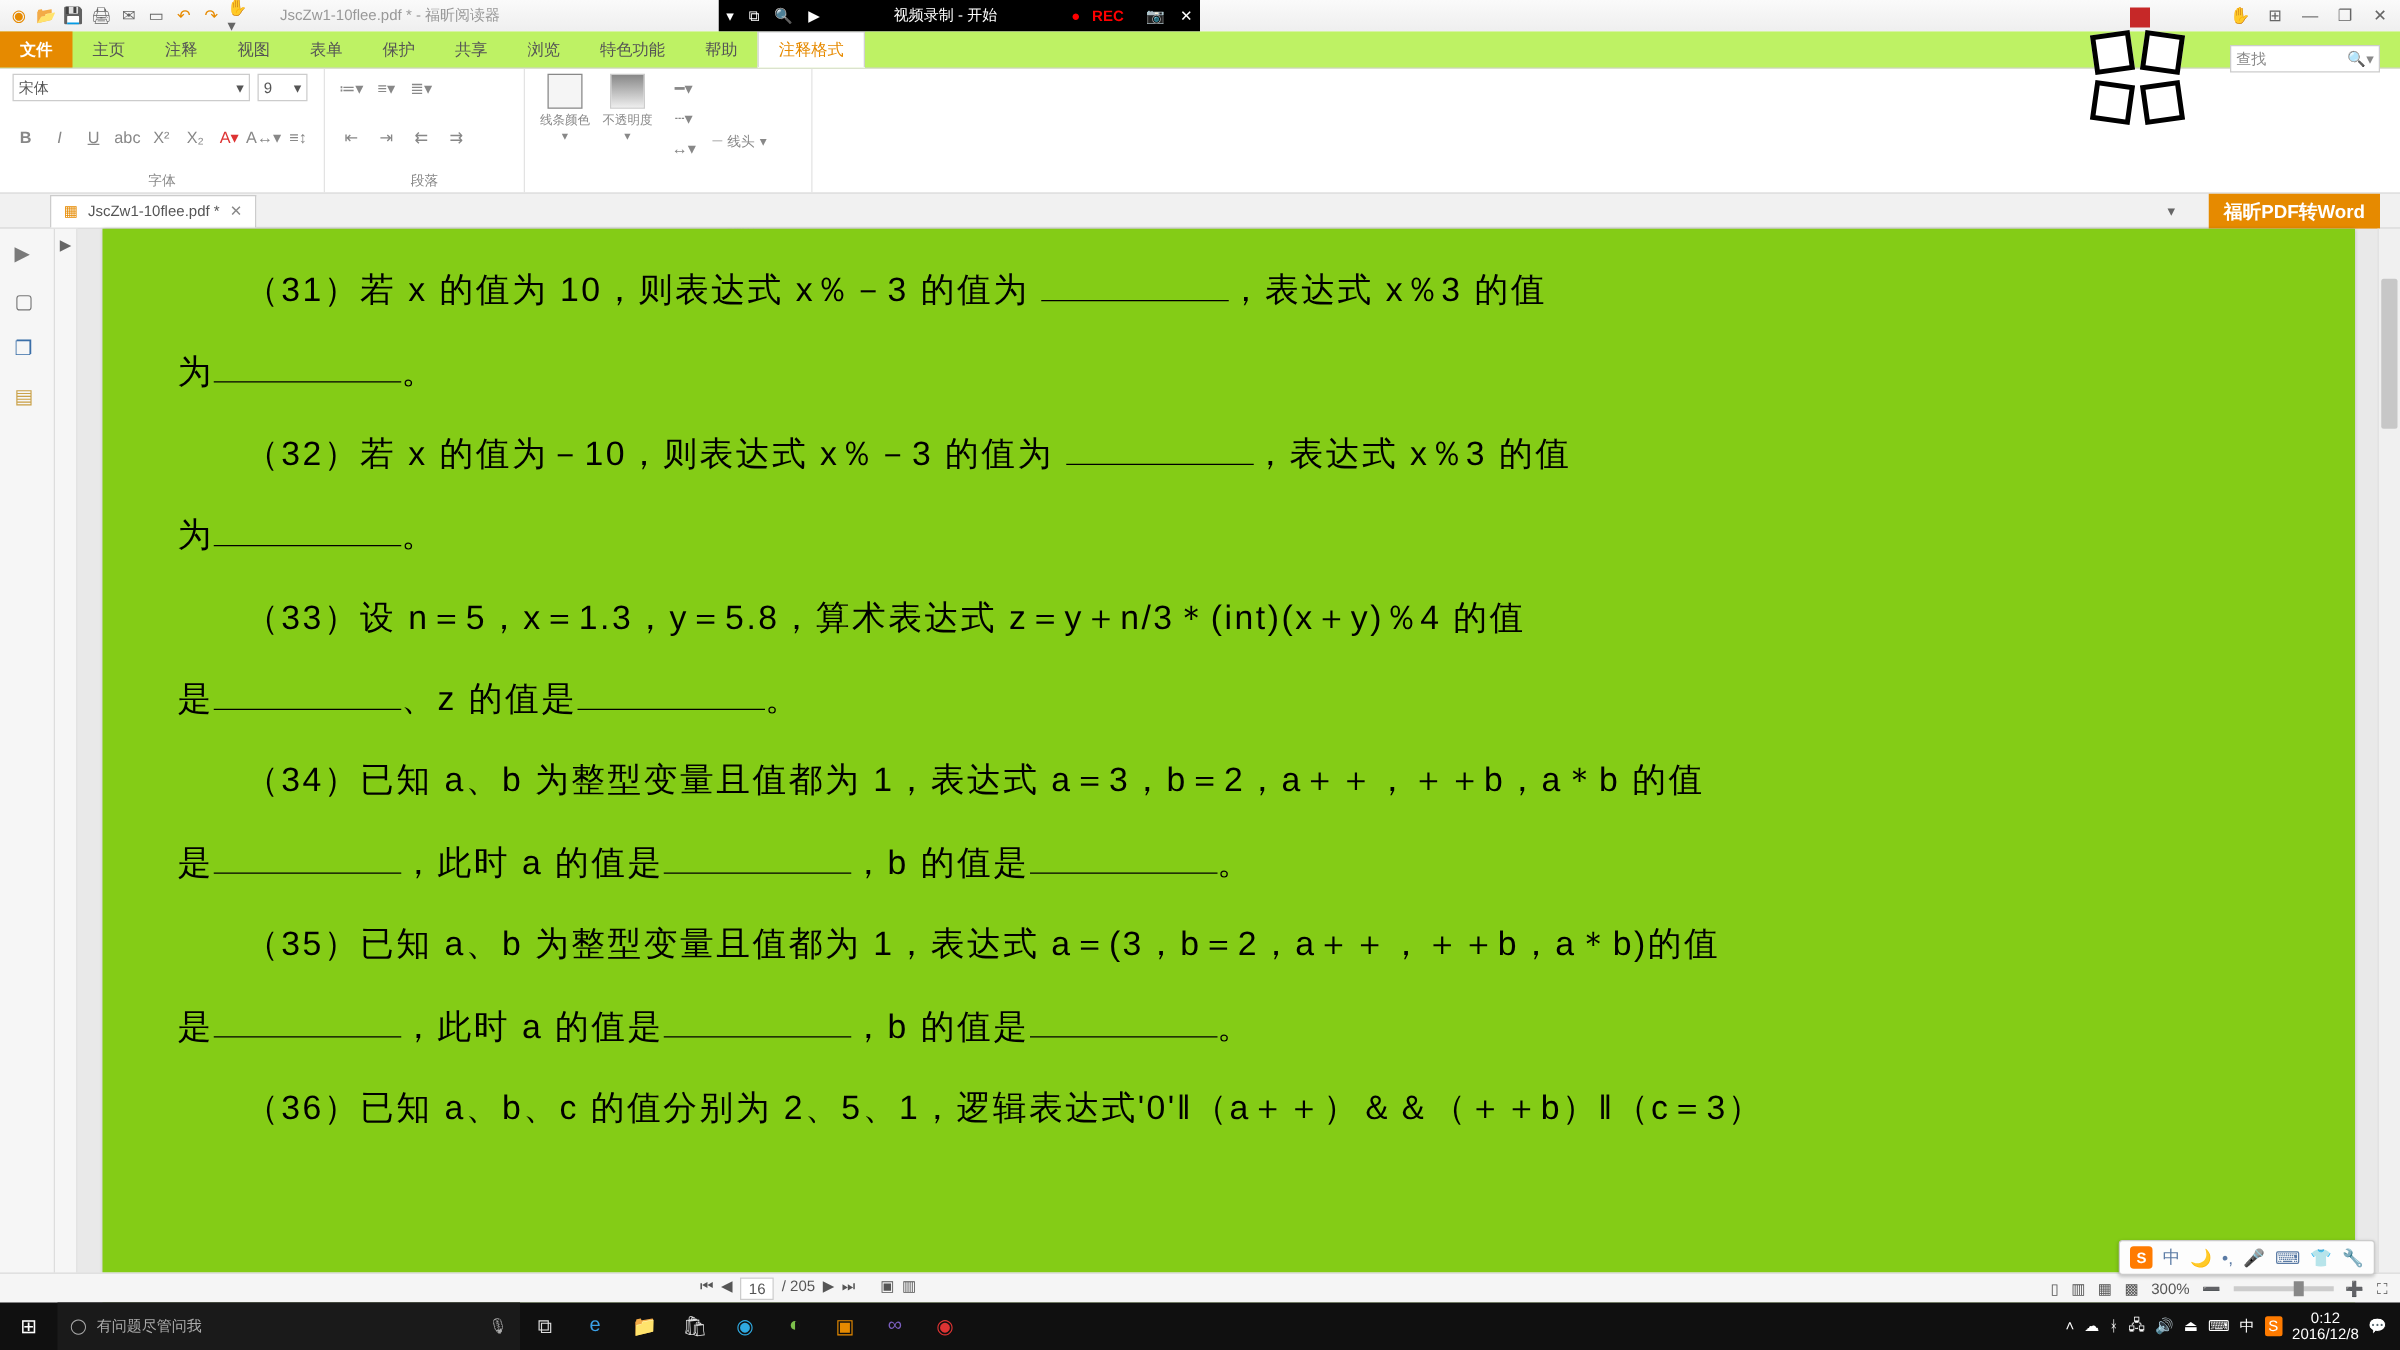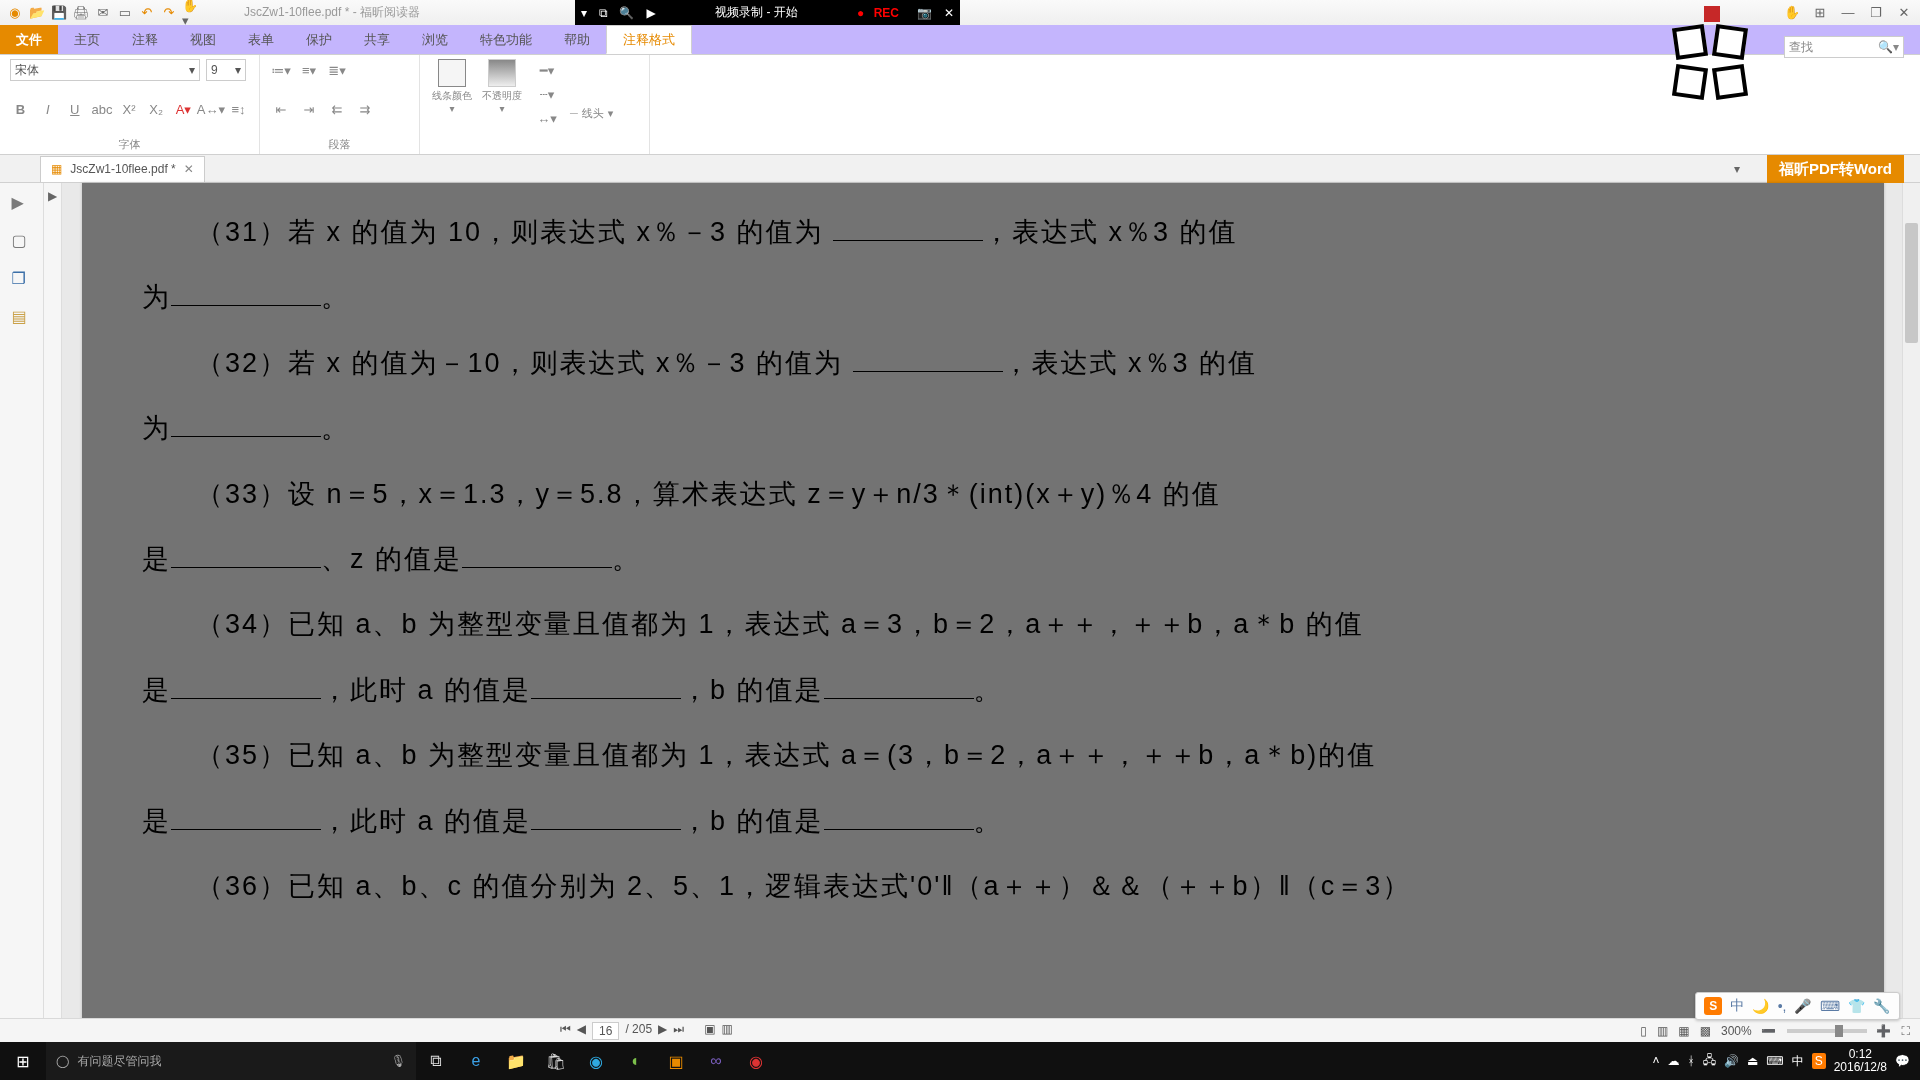--- a/index.html
+++ b/index.html
@@ -2,30 +2,30 @@
 <html><head>
 <meta charset="utf-8">
 <style>
 * { margin:0; padding:0; box-sizing:border-box; font-family:"Microsoft YaHei","SimSun",sans-serif; }
 body { width:1920px; height:1080px; background:#fff; overflow:hidden; position:relative; font-size:12px; }
 
 
 .qat { height:25px; background:linear-gradient(#fafafa,#efefef); display:flex; align-items:center; padding:0 6px; gap:4px; position:relative; }
 .qat .ico { width:18px; height:18px; display:flex; align-items:center; justify-content:center; font-size:13px; color:#666; cursor:default; }
 .qat .ico.org{ color:#e68a00; }
-.qat .title { margin-left:40px; color:#999; font-size:12px; }
+.qat .title { margin-left:20px; color:#999; font-size:12px; }
 .qat .recbar { position:absolute; left:575px; top:0; height:25px; width:385px; background:#000; color:#fff; display:flex; align-items:center; font-size:12px; }
 .recbar span{ padding:0 6px; }
 .recbar .rectxt{ flex:1; text-align:center; }
 .recbar .recbtn{ color:#f00; font-weight:bold; }
 .qat .rightico { position:absolute; right:6px; top:0; height:25px; display:flex; align-items:center; gap:8px; }
 .qat .rightico .ico{ width:20px; }
 
 
-.tabs { height:30px; background:#c4b5fd; display:flex; align-items:stretch; border-bottom:1px solid #d0d0d0; }
+.tabs { height:30px; background:#bef264; display:flex; align-items:stretch; border-bottom:1px solid #d0d0d0; }
 .tabs .tab { padding:0 16px; display:flex; align-items:center; font-size:13px; color:#555; }
 .tabs .tab.file { background:#e68a00; color:#fff; font-weight:bold; }
 .tabs .tab.active { background:#fff; border:1px solid #d0d0d0; border-bottom:1px solid #fff; color:#e68a00; }
 
 
 .ribbon { height:100px; background:#fff; border-bottom:1px solid #d0d0d0; display:flex; }
 .group { border-right:1px solid #e3e3e3; padding:4px 10px 0 10px; display:flex; flex-direction:column; justify-content:space-between; }
 .group .row { display:flex; align-items:center; gap:6px; }
 .group .lbl { text-align:center; font-size:11px; color:#888; padding-bottom:2px; }
 .fontsel { width:190px; height:22px; border:1px solid #ccc; background:#fff; padding:1px 4px; font-size:12px; color:#555; display:flex; align-items:center; }
@@ -42,21 +42,21 @@
 .doctab{ background:#fff; border:1px solid #ccc; border-bottom:none; height:26px; display:flex; align-items:center; padding:0 10px; font-size:12px; color:#555; gap:8px;}
 .doctab .x{ color:#888; }
 .doctabs .pdf2word{ position:absolute; right:16px; top:0; height:28px; background:#e68a00; color:#fff; padding:0 12px; display:flex; align-items:center; font-size:15px; font-weight:bold;}
 .doctabs .dd{ position:absolute; right:180px; color:#666; }
 
 
 .work{ position:absolute; top:183px; left:0; right:0; bottom:38px; background:#e9e9e9; display:flex; }
 .leftbar{ width:44px; background:#f6f6f6; border-right:1px solid #ddd; display:flex; flex-direction:column; align-items:center; padding-top:10px; gap:18px; }
 .leftbar .ic{ width:20px; height:20px; color:#7a7a7a; font-size:16px; }
 .collapse{ width:18px; background:#f6f6f6; border-right:1px solid #ddd; display:flex; align-items:flex-start; justify-content:center; padding-top:6px; color:#666;}
-.page{ flex:1; background:#737373; margin:0 18px 0 20px; overflow:hidden; position:relative; box-shadow:0 0 3px rgba(0,0,0,.2); }
+.page{ flex:1; background:#84cc16; margin:0 18px 0 20px; overflow:hidden; position:relative; box-shadow:0 0 3px rgba(0,0,0,.2); }
 .scroll{ width:18px; background:#f0f0f0; border-left:1px solid #ddd; position:relative;}
 .scroll .thumb{ position:absolute; left:2px; right:2px; top:40px; height:120px; background:#c7c7c7; border-radius:2px;}
 
 .content{ padding:20px 60px; font-family:"SimSun",serif; font-size:27px; color:#000; line-height:2.2; letter-spacing:2px; }
 .content p{ text-indent:2em; margin-bottom:6px; }
 .blank{ display:inline-block; border-bottom:1.5px solid #000; width:150px; height:.9em; vertical-align:baseline; }
 .pgnav{ position:absolute; bottom:38px; left:0; right:0; height:24px; background:#f5f5f5; border-top:1px solid #d9d9d9; display:flex; align-items:center; justify-content:center; gap:6px; font-size:12px; color:#555;}
 .pgnav .pno{ border:1px solid #ccc; background:#fff; padding:1px 6px; }
 .pgnav .right{ position:absolute; right:10px; display:flex; align-items:center; gap:10px;}
 .pgnav .right .z{ color:#555;}

